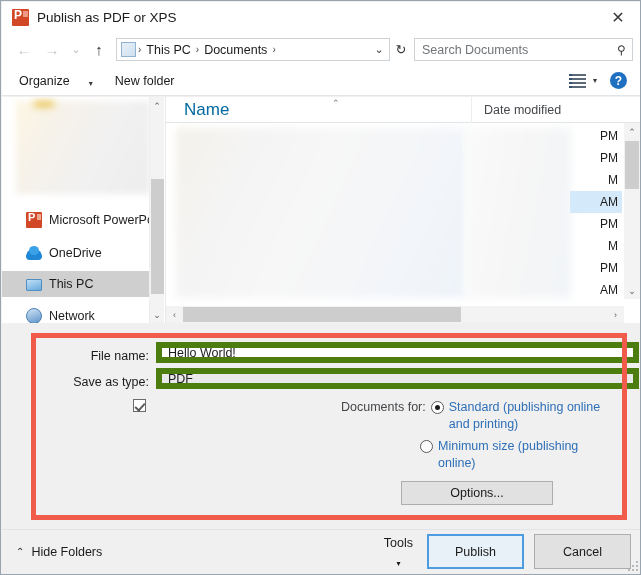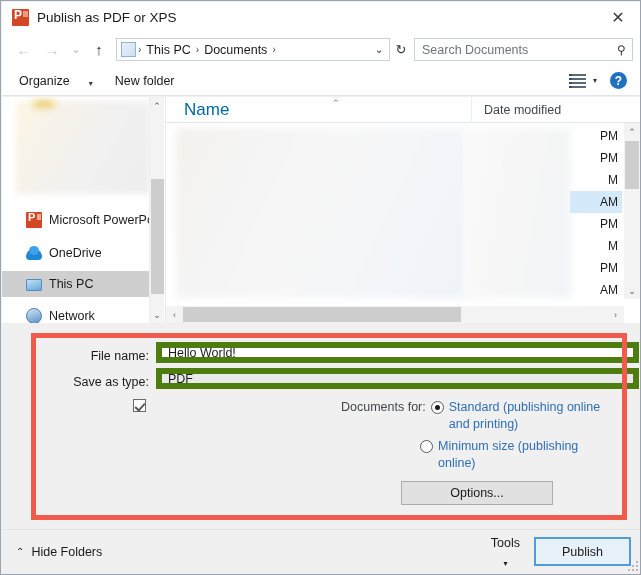--- a/index.html
+++ b/index.html
@@ -429,21 +429,21 @@
   .hf-caret { font-size: 10px; color: #1b1b1b; }
   .tools {
     margin-left: auto;
     font-size: 12.5px; color: #1b1b1b;
     display: flex; align-items: center; gap: 9px;
     margin-right: 14px;
     flex-direction: column;
   }
   .tools-caret { font-size: 8px; color: #1b1b1b; }
   .btn {
-    height: 29px; width: 97px;
+    height: 35px; width: 97px;
     background: #e1e1e1; border: 1px solid #adadad;
     display: flex; align-items: center; justify-content: center;
     font-size: 12.5px; color: #1b1b1b;
     margin-right: 10px;
   }
   .btn.default {
     background: #e8f0f8;
     border: 2px solid #4d9ce0;
   }
   .resize-grip {
@@ -610,20 +610,21 @@
   <div class="bottombar">
     <div class="hide-folders">
       <span class="hf-caret">⌃</span>
       <span>Hide Folders</span>
     </div>
     <div class="tools">
       <span>Tools</span>
       <span class="tools-caret">▾</span>
     </div>
     <div class="btn default">Publish</div>
+    <div class="btn">Cancel</div>
     <div class="resize-grip">
       <i style="right:0;bottom:0;"></i>
         <i style="right:4px;bottom:0;"></i>
         <i style="right:8px;bottom:0;"></i>
       <i style="right:0;bottom:4px;"></i>
         <i style="right:4px;bottom:4px;"></i>
       <i style="right:0;bottom:8px;"></i>
     </div>
   </div>
 

